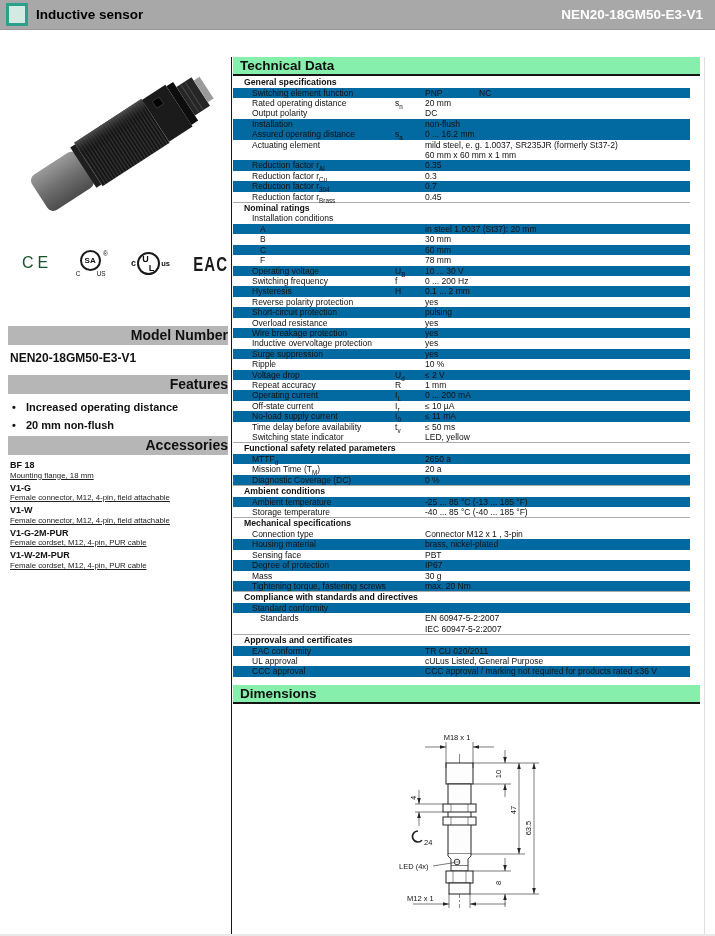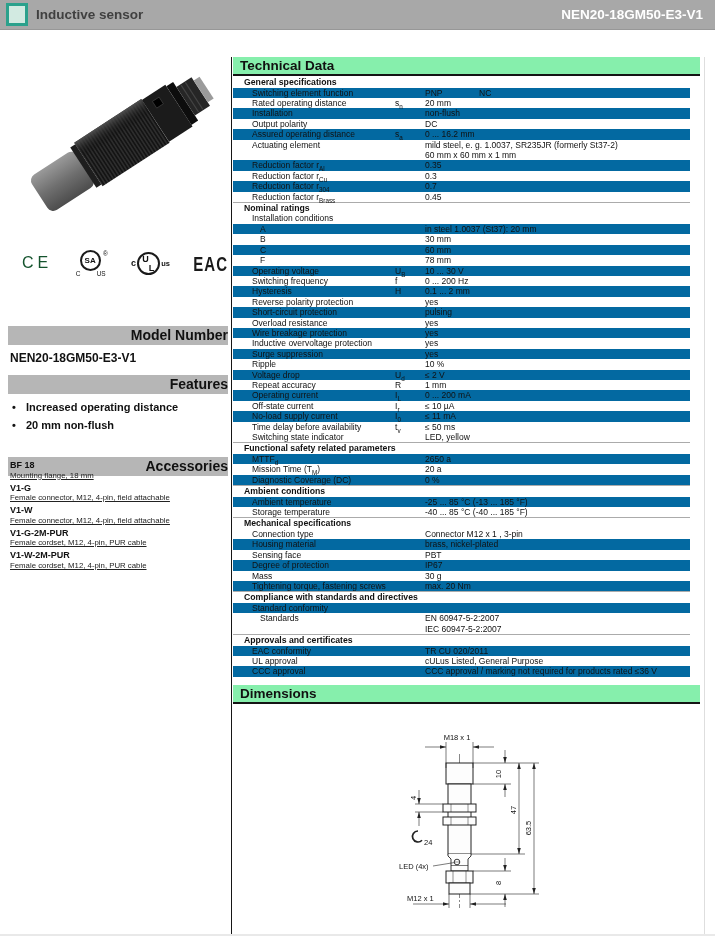--- a/index.html
+++ b/index.html
@@ -1,21 +1,21 @@
 <!DOCTYPE html>
 <html><head>
 <meta charset="utf-8">
 <style>
   html,body{margin:0;padding:0;background:#ffffff;}
   .page{position:relative;width:715px;height:936px;background:#fff;overflow:hidden;
         font-family:"Liberation Sans","DejaVu Sans",sans-serif;color:#111;}
   
   .topbar{position:absolute;left:0;top:0;width:715px;height:29px;background:#a8a8a8;border-bottom:1px solid #979797;}
   .brandbox{position:absolute;left:6px;top:3px;width:16px;height:17px;background:#d2eae1;border:3px solid #2ba18c;}
-  .topbar-title{position:absolute;left:36px;top:0;line-height:29px;color:#404040;font-weight:bold;font-size:13.5px;}
+  .topbar-title{position:absolute;left:36px;top:0;line-height:29px;color:#000000;font-weight:bold;font-size:13.5px;}
   .topbar-model{position:absolute;right:12px;top:0;line-height:29px;color:#fff;font-weight:bold;font-size:13.5px;}
   
   .left-col{position:absolute;left:8px;top:40px;width:220px;height:880px;}
   .photo{position:absolute;left:0;top:2px;}
   .logos{position:absolute;left:0;top:206px;width:206px;height:34px;padding-left:14px;
          display:flex;align-items:center;justify-content:space-between;}
   .ce{font-size:16px;letter-spacing:4px;color:#14532d;}
   .csa{position:relative;width:32px;height:27px;}
   .csa-circle{position:absolute;left:4px;top:0;width:17px;height:17px;border:2.5px solid #1a1a1a;border-radius:50%;
               font-size:8px;font-weight:bold;text-align:center;line-height:17px;}
@@ -24,21 +24,21 @@
   .csa-reg{position:absolute;right:0;top:0;font-size:6.5px;}
   .ul{display:flex;align-items:center;}
   .ul-c{font-size:9px;font-weight:bold;margin-right:1px;}
   .ul-circle{width:19px;height:19px;border:2.5px solid #1a1a1a;border-radius:50%;position:relative;}
   .ul-u{position:absolute;left:3px;top:0;font-size:9px;font-weight:bold;}
   .ul-l{position:absolute;right:4px;bottom:0;font-size:9px;font-weight:bold;}
   .ul-us{font-size:7.5px;font-weight:bold;margin-left:1px;}
   .eac{font-size:15px;font-weight:bold;letter-spacing:1px;transform:scaleY(1.35);color:#1a1a1a;}
   .lbar{position:absolute;left:0;width:220px;height:19px;background:#b6b6b6;font-weight:bold;
         font-size:14px;line-height:19px;padding-left:6px;box-sizing:border-box;text-align:right;}
-  .bar-model{top:286px;} .bar-feat{top:335px;} .bar-acc{top:417px;padding-left:16px;}
+  .bar-model{top:286px;} .bar-feat{top:335px;} .bar-acc{top:396px;padding-left:16px;}
   .model-value{position:absolute;left:2px;top:311px;font-size:12px;font-weight:bold;}
   .features-list{position:absolute;left:2px;top:358px;margin:0;padding:0;list-style:none;}
   .features-list li{font-size:11px;font-weight:bold;line-height:18px;padding-left:16px;position:relative;}
   .features-list li::before{content:"\2022";position:absolute;left:2px;}
   .acc-list{position:absolute;left:2px;top:420px;width:216px;}
   .acc-item{margin-bottom:2.5px;}
   .acc-name{font-size:9px;font-weight:bold;line-height:10.5px;}
   .acc-desc{font-size:7.8px;line-height:9.5px;color:#222;text-decoration:underline;}
   
   .divider{position:absolute;left:231px;top:57px;width:1px;height:879px;background:#161616;}
@@ -169,29 +169,29 @@
         <div class="trow shade">
           <span class="lab i1">Switching element function</span>
           <span class="sym"></span>
           <span class="val"><span class="v1">PNP</span><span>NC</span></span>
         </div>
         <div class="trow">
           <span class="lab i1">Rated operating distance</span>
           <span class="sym">s<sub>n</sub></span>
           <span class="val">20 mm</span>
         </div>
+        <div class="trow">
+          <span class="lab i1">Output polarity</span>
+          <span class="sym"></span>
+          <span class="val">DC</span>
+        </div>
         <div class="trow shade">
           <span class="lab i1">Installation</span>
           <span class="sym"></span>
           <span class="val">non-flush</span>
-        </div>
-        <div class="trow">
-          <span class="lab i1">Output polarity</span>
-          <span class="sym"></span>
-          <span class="val">DC</span>
         </div>
         <div class="trow shade">
           <span class="lab i1">Assured operating distance</span>
           <span class="sym">s<sub>a</sub></span>
           <span class="val">0 ... 16.2 mm</span>
         </div>
         <div class="trow">
           <span class="lab i1">Actuating element</span>
           <span class="sym"></span>
           <span class="val">mild steel, e. g. 1.0037, SR235JR (formerly St37-2)<br>60 mm x 60 mm x 1 mm</span>

